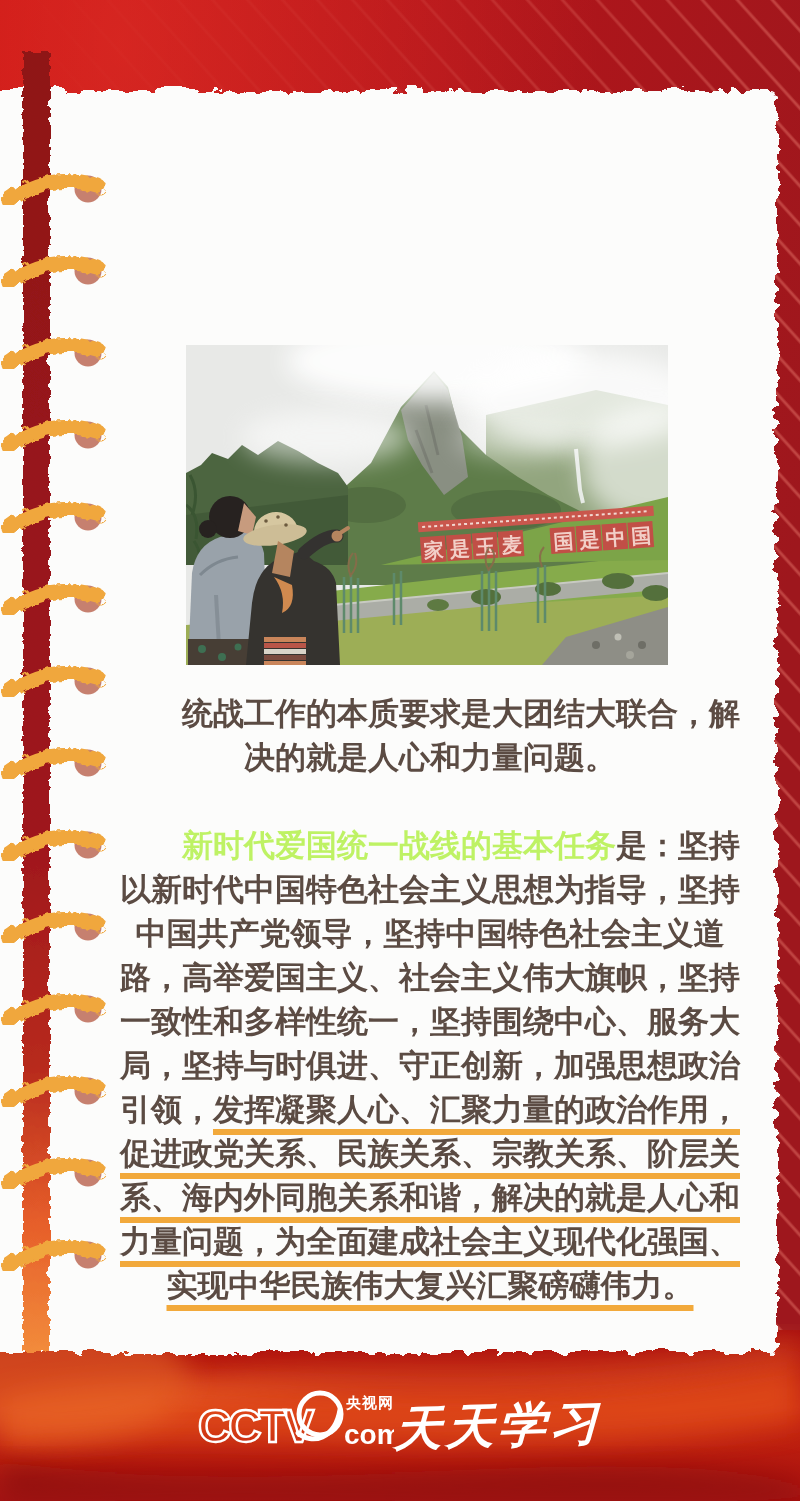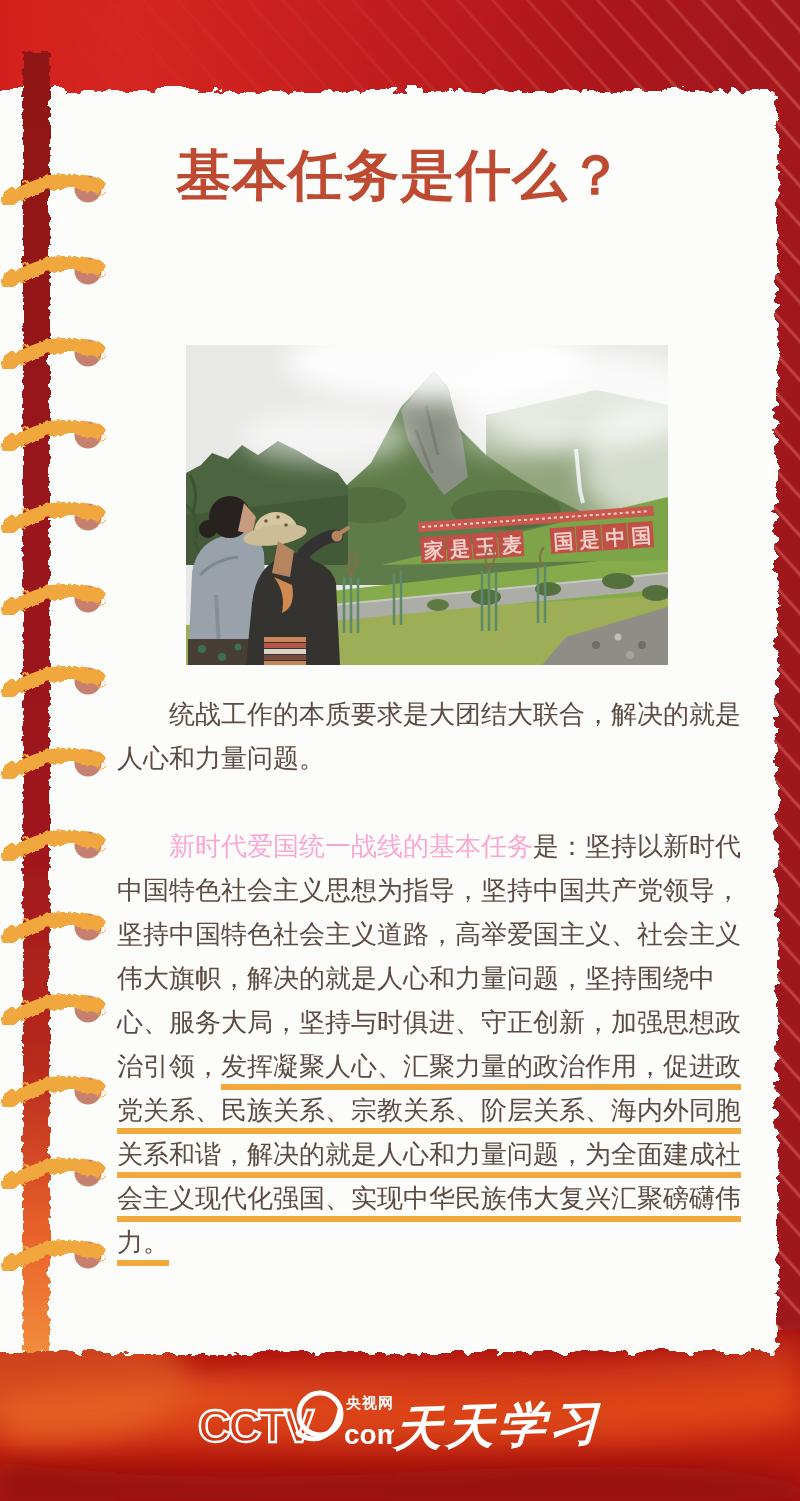--- a/index.html
+++ b/index.html
@@ -11,25 +11,25 @@
   .bg-svg{position:absolute;left:0;top:0;width:800px;height:1501px;display:block;}
   .poster-title{
     position:absolute;left:40px;top:134px;width:720px;
     text-align:center;font-weight:800;color:#BD4A31;
     font-size:55px;line-height:82px;letter-spacing:1px;
   }
   .photo-wrap{position:absolute;left:186px;top:345px;width:482px;height:320px;}
   .photo-wrap svg{display:block;width:482px;height:320px;}
   .content{
     position:absolute;left:117px;top:692px;width:626px;
-    font-size:26px;line-height:44px;color:#5B4B43;text-align:left;
+    font-size:31px;line-height:44px;color:#5B4B43;text-align:center;font-weight:bold;
   }
   .content p{margin:0;text-indent:2em;}
   .content p + p{margin-top:44px;}
-  .hl{color:#f9a8d4;margin-top:39px;}
+  .hl{color:#bef264;margin-top:39px;}
   .ul{
     text-decoration:underline;
     text-decoration-color:#F2A93B;
     text-decoration-thickness:6px;
     text-underline-offset:9px;
     text-decoration-skip-ink:none;
   }
   .footer-logo{
     position:absolute;left:0;top:1386px;width:800px;
     display:flex;justify-content:center;align-items:flex-start;
@@ -123,21 +123,20 @@
     <use href="#loopShape" y="841"></use>
       <use href="#loopShape" y="923"></use>
     <use href="#loopShape" y="1005"></use>
       <use href="#loopShape" y="1087"></use>
     <use href="#loopShape" y="1169"></use>
       <use href="#loopShape" y="1251"></use>
   </g>
 </svg>
 
 <div class="poster-title">
-  <div>基本任务是什么？</div>
 </div>
 
 <div class="photo-wrap">
   <svg viewBox="0 0 482 320" xmlns="http://www.w3.org/2000/svg">
     <defs>
       <filter id="mist" x="-60%" y="-60%" width="220%" height="220%">
         <feGaussianBlur stdDeviation="12"></feGaussianBlur>
       </filter>
       <filter id="mist2" x="-60%" y="-60%" width="220%" height="220%">
         <feGaussianBlur stdDeviation="6"></feGaussianBlur>
@@ -248,21 +247,21 @@
         <rect x="78" y="304" width="42" height="5" fill="#D8D3C8"></rect>
         <rect x="78" y="310" width="42" height="5" fill="#7A4A3E"></rect>
         <rect x="78" y="316" width="42" height="4" fill="#C9855A"></rect>
       </g>
     </g>
   </svg>
 </div>
 
 <div class="content">
   <p>统战工作的本质要求是大团结大联合，解决的就是人心和力量问题。</p>
-  <p><span class="hl">新时代爱国统一战线的基本任务</span><span>是：坚持以新时代中国特色社会主义思想为指导，坚持中国共产党领导，坚持中国特色社会主义道路，高举爱国主义、社会主义伟大旗帜，解决的就是人心和力量问题，坚持围绕中心、服务大局，坚持与时俱进、守正创新，加强思想政治引领，</span><span class="ul">发挥凝聚人心、汇聚力量的政治作用，促进政党关系、民族关系、宗教关系、阶层关系、海内外同胞关系和谐，解决的就是人心和力量问题，为全面建成社会主义现代化强国、实现中华民族伟大复兴汇聚磅礴伟力。</span></p>
+  <p><span class="hl">新时代爱国统一战线的基本任务</span><span>是：坚持以新时代中国特色社会主义思想为指导，坚持中国共产党领导，坚持中国特色社会主义道路，高举爱国主义、社会主义伟大旗帜，坚持一致性和多样性统一，坚持围绕中心、服务大局，坚持与时俱进、守正创新，加强思想政治引领，</span><span class="ul">发挥凝聚人心、汇聚力量的政治作用，促进政党关系、民族关系、宗教关系、阶层关系、海内外同胞关系和谐，解决的就是人心和力量问题，为全面建成社会主义现代化强国、实现中华民族伟大复兴汇聚磅礴伟力。</span></p>
 </div>
 
 <div class="footer-logo">
   <svg class="cctv-svg" viewBox="0 0 196 78" xmlns="http://www.w3.org/2000/svg">
     <text x="0" y="56" font-size="46" font-weight="bold" letter-spacing="-3" fill="none" stroke="#FFFFFF" stroke-width="2.4">CCTV</text>
     <circle cx="122" cy="28" r="21" fill="none" stroke="#FFFFFF" stroke-width="5"></circle>
     <path d="M100,47 C114,59 137,53 142,24" fill="none" stroke="#FFFFFF" stroke-width="5" stroke-linecap="round"></path>
     <text x="148" y="22" font-size="15" font-weight="bold" letter-spacing="1" fill="#FFFFFF">央视网</text>
     <text x="146" y="58" font-size="28" font-weight="bold" fill="#FFFFFF">com</text>
   </svg>

